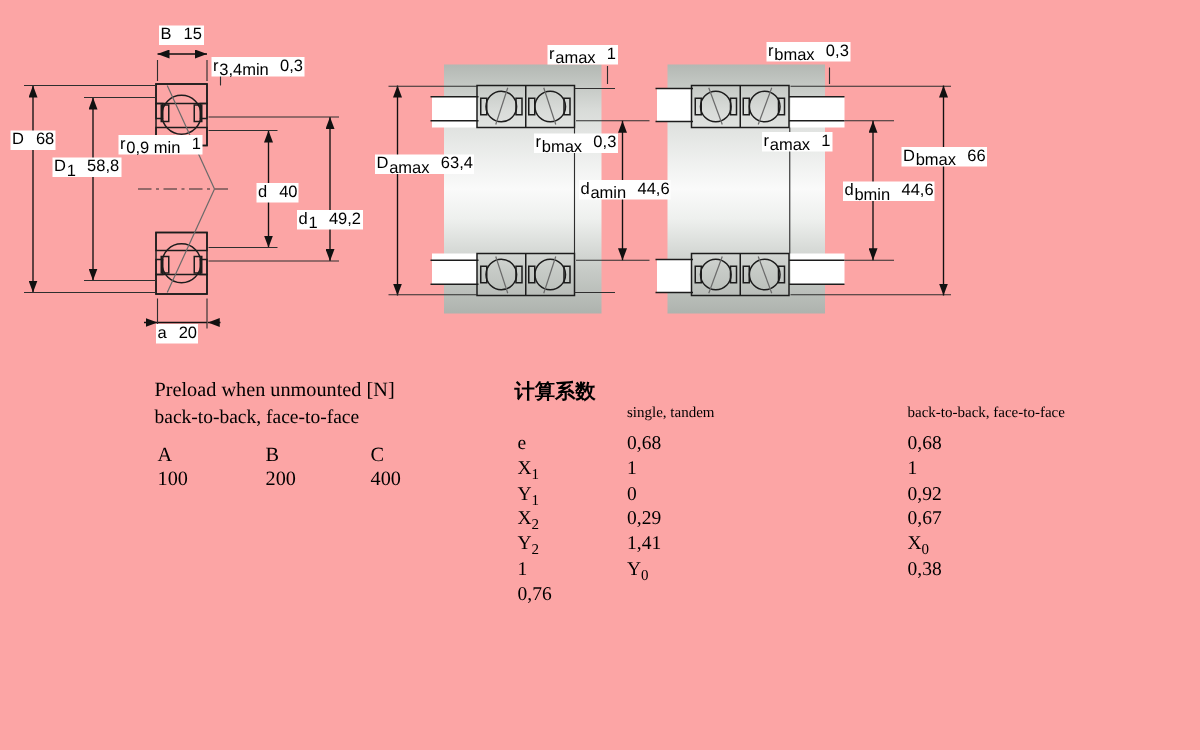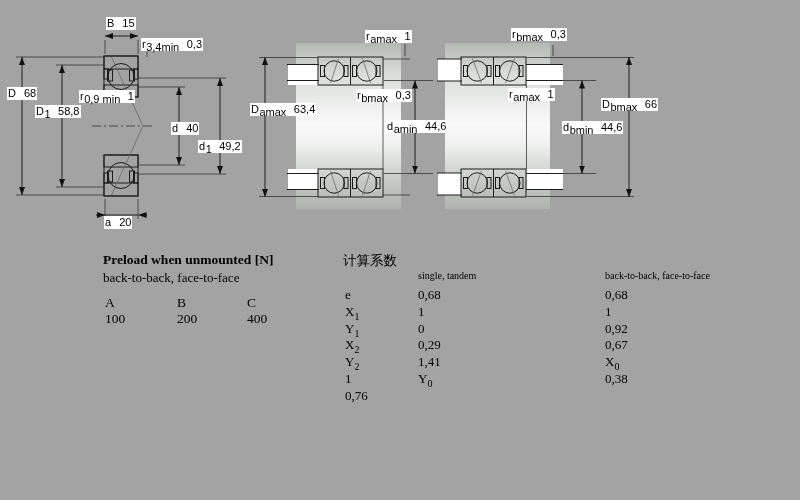--- a/index.html
+++ b/index.html
@@ -1,37 +1,37 @@
 <!DOCTYPE html>
 <html><head>
 <meta charset="utf-8">
 <style>
   *{margin:0;padding:0;box-sizing:border-box}
   html,body{background:#fff}
-  #stage{position:relative;width:800px;height:500px;background:#a3a3a3;overflow:hidden;
+  #stage{position:relative;width:800px;height:500px;background:#fca5a5;overflow:hidden;
          font-family:"Liberation Sans",sans-serif;color:#000}
   #linework{position:absolute;left:0;top:0}
   .o{stroke:#1c1c1c;stroke-width:1;fill:none}
   .thin{stroke:#2e2e2e;stroke-width:0.75;fill:none}
   .dimln{stroke:#111;stroke-width:0.9;fill:none}
   .contact{stroke:#6a6a6a;stroke-width:0.8;fill:none}
   .dim-label{position:absolute;font-size:11px;line-height:13px;background:#fff;
              white-space:nowrap;padding:0 1px}
   .dim-label .sb{font-size:11px;position:relative;top:2.5px;left:0.5px}
   .dim-label .vl{margin-left:8px}
   #preload-table{position:absolute;left:103px;top:252px;width:250px;height:80px;
                  font-family:"Liberation Serif",serif;font-size:13.5px}
-  .pt-title{font-weight:bold}
+  .pt-title{font-weight:normal}
   .pt-sub{margin-top:2px;font-size:13px}
   .pt-row{position:absolute;left:2px;width:100%;height:16px}
   .pt-cell{position:absolute;top:0}
   .c0{left:0}.c1{left:72px}.c2{left:142px}
   #factors-table{position:absolute;left:343px;top:252px;width:430px;height:160px;
                  font-family:"Liberation Serif",serif;font-size:13.5px}
-  .ft-title{font-weight:normal;font-family:"Liberation Serif","DejaVu Sans",serif}
+  .ft-title{font-weight:bold;font-family:"Liberation Serif","DejaVu Sans",serif}
   .ft-h{position:absolute;top:18px;font-size:10px}
   .h1{left:75px}.h2{left:262px}
   #factor-rows{position:absolute;left:2px;top:36px;display:grid;
                grid-template-columns:73px 187px 130px;grid-auto-rows:16.8px;
                font-size:13px;line-height:14px}
   .fr-l sub{font-size:10px}
 </style>
 </head>
 <body>
 

